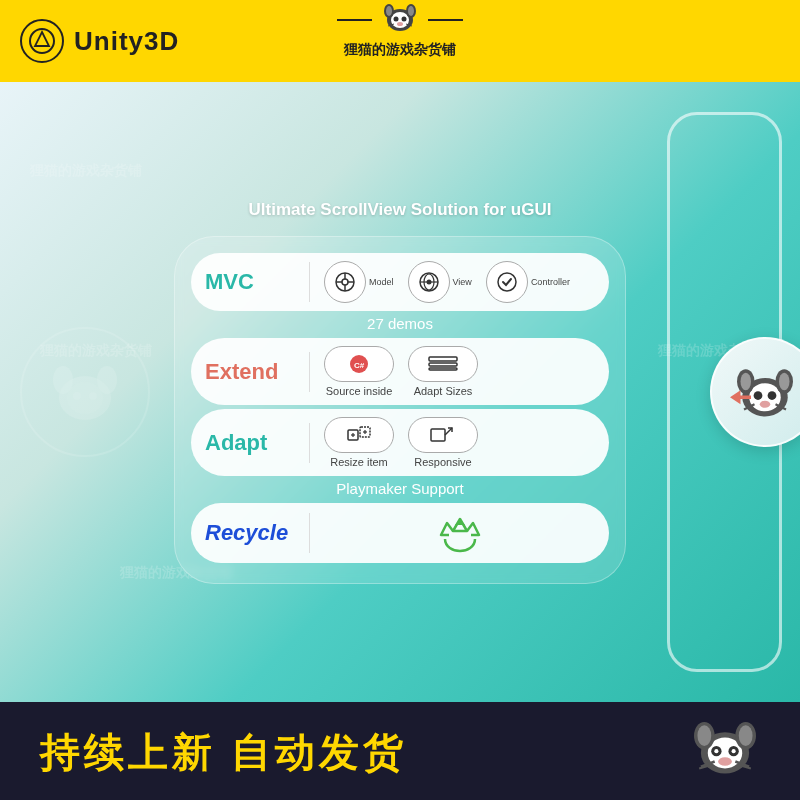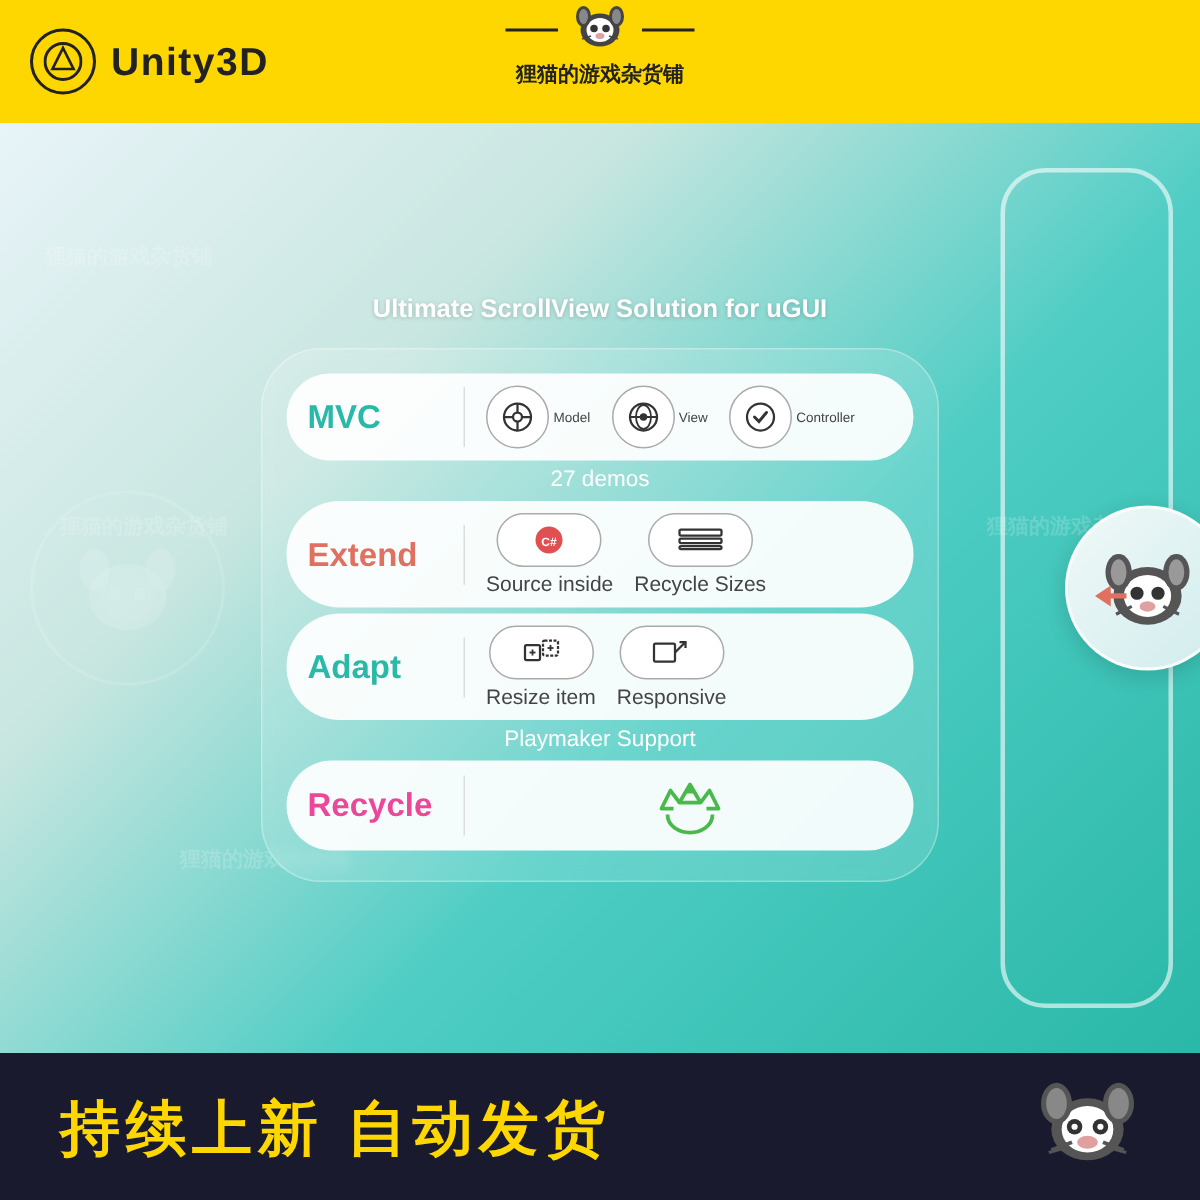--- a/index.html
+++ b/index.html
@@ -173,21 +173,21 @@
 
     .row-label {
       font-size: 22px;
       font-weight: 800;
       width: 90px;
       flex-shrink: 0;
     }
     .label-mvc { color: #2ab8a8; }
     .label-extend { color: #e07060; }
     .label-adapt { color: #2ab8a8; }
-    .label-recycle { color: #ec4899; }
+    .label-recycle { color: #1d4ed8; font-style: italic; }
 
     .divider-v {
       width: 1px;
       height: 40px;
       background: #ddd;
       margin: 0 4px;
     }
 
     .icons-row {
       display: flex;
@@ -230,21 +230,21 @@
       border-radius: 20px;
       padding: 6px 10px;
       display: flex;
       align-items: center;
       justify-content: center;
       font-size: 18px;
       background: #fff;
       min-width: 70px;
     }
     .icon-pill-label {
-      font-size: 14px;
+      font-size: 11px;
       color: #444;
     }
 
     
     .recycle-icon-area {
       flex: 1;
       display: flex;
       align-items: center;
       justify-content: center;
     }
@@ -446,21 +446,21 @@
               <span class="icon-pill-label">Source inside</span>
             </div>
             <div class="icon-pill">
               <div class="icon-pill-shape">
                 <svg width="32" height="22" viewBox="0 0 32 22" fill="none">
                   <rect x="2" y="4" width="28" height="4" rx="1" stroke="#333" stroke-width="1.5"></rect>
                   <rect x="2" y="10" width="28" height="3" rx="1" stroke="#333" stroke-width="1.5"></rect>
                   <rect x="2" y="15" width="28" height="2" rx="1" stroke="#333" stroke-width="1.5"></rect>
                 </svg>
               </div>
-              <span class="icon-pill-label">Recycle Sizes</span>
+              <span class="icon-pill-label">Adapt Sizes</span>
             </div>
           </div>
         </div>
       </div>
 
       <div class="row-section">
         <div class="row-pill">
           <span class="row-label label-adapt">Adapt</span>
           <div class="divider-v"></div>
           <div class="icons-row">

